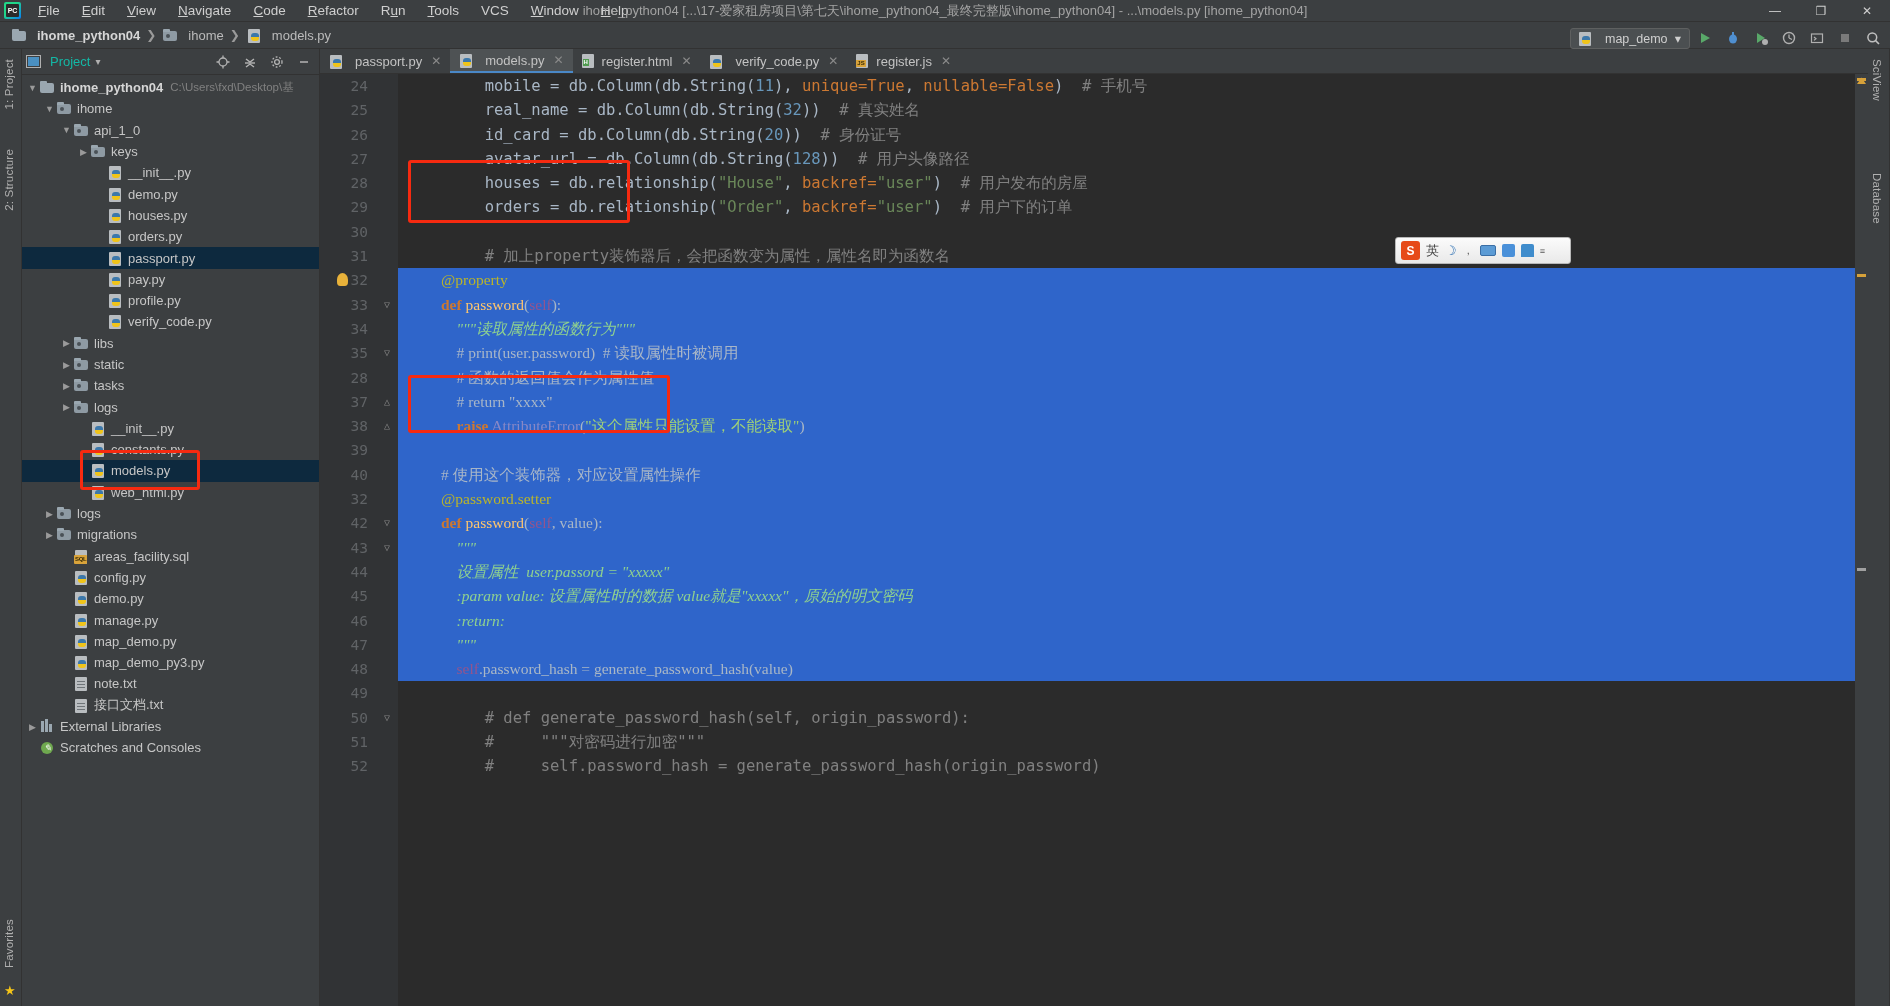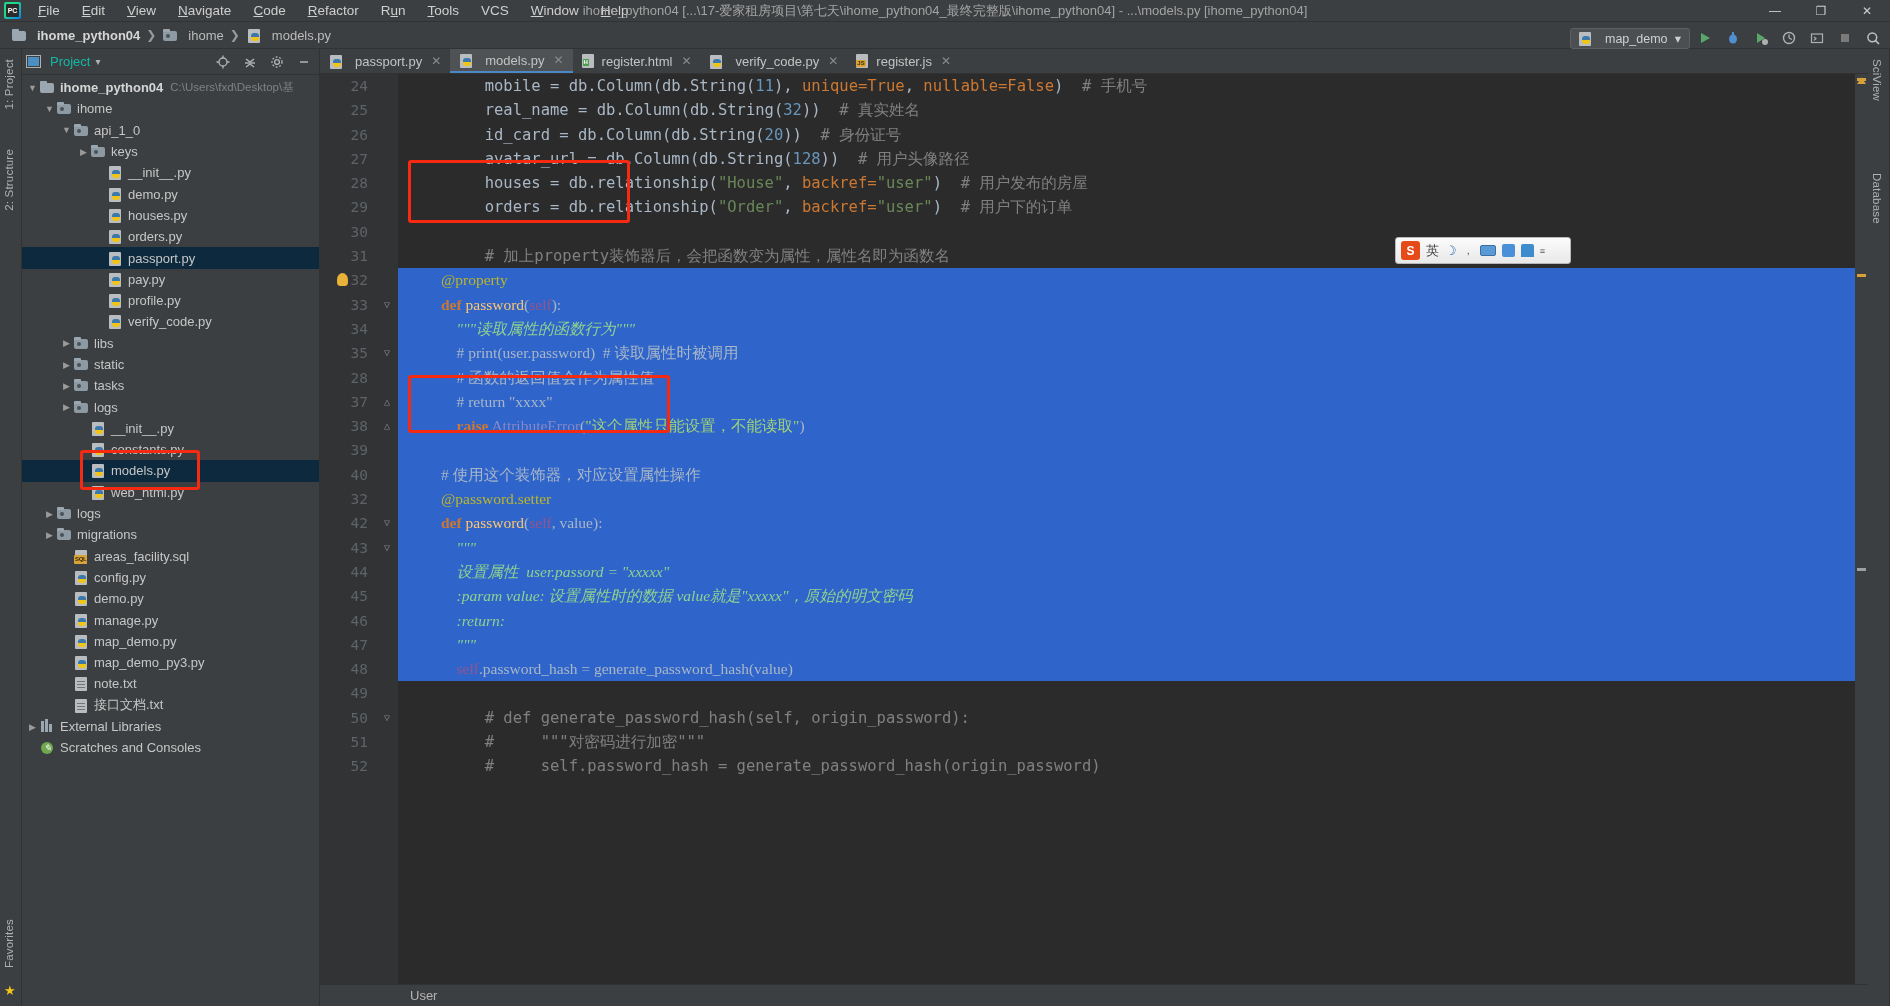--- a/index.html
+++ b/index.html
@@ -725,23 +725,20 @@
           <svg width="11" height="11" viewBox="0 0 11 11">
               <path d="M1 8 L5.5 1.5 L10 8 Z" fill="#d6a13a"></path>
             </svg>
         </div>
       </div>
 
       <div class="annot" style="left:88px; top:86px; width:222px; height:63px;"></div>
       <div class="annot" style="left:88px; top:301px; width:262px; height:58px;"></div>
     </div>
 
-    <div id="editor-crumb">
-      <span>User</span>
-    </div>
   </div>
 
   <div class="rail right">
     <div class="vtab" style="top:6px;">SciView</div>
     <div class="vtab" style="top:120px;">Database</div>
   </div>
 </div>
 
 <div id="ime">
   <div class="sogou">S</div>

